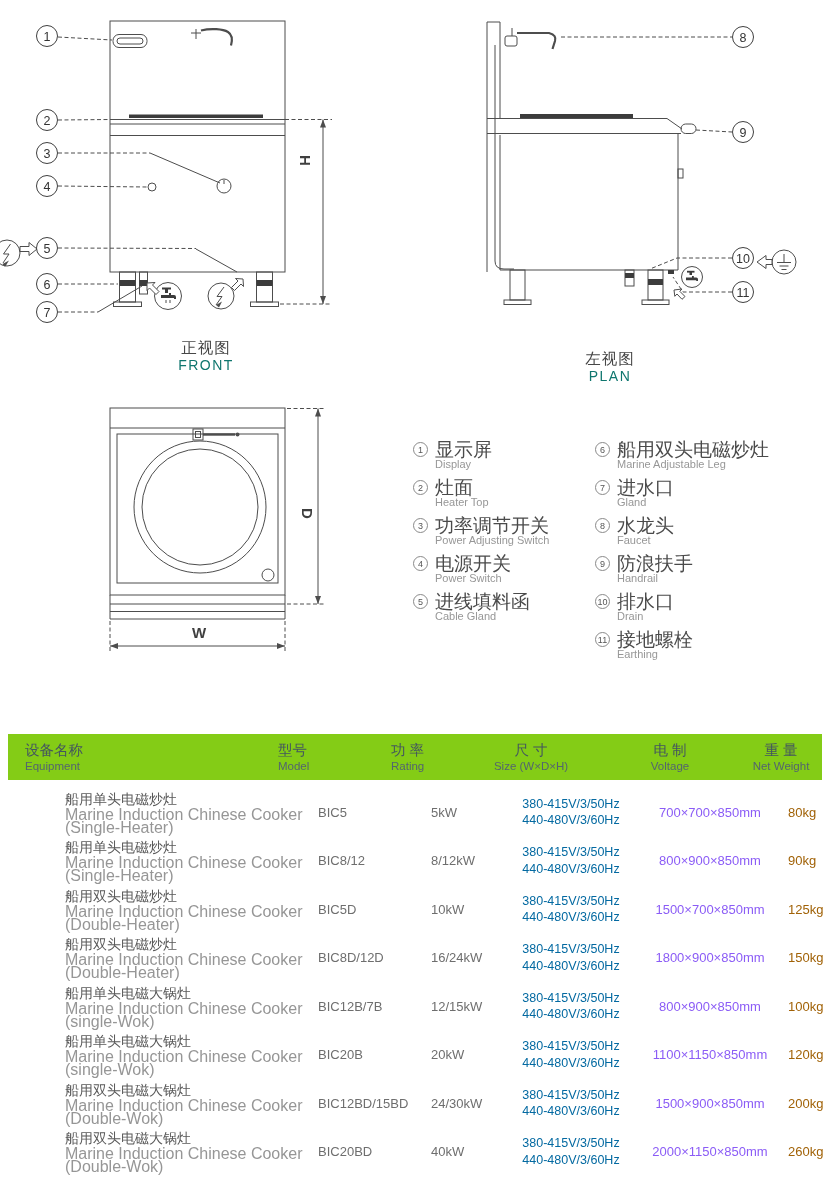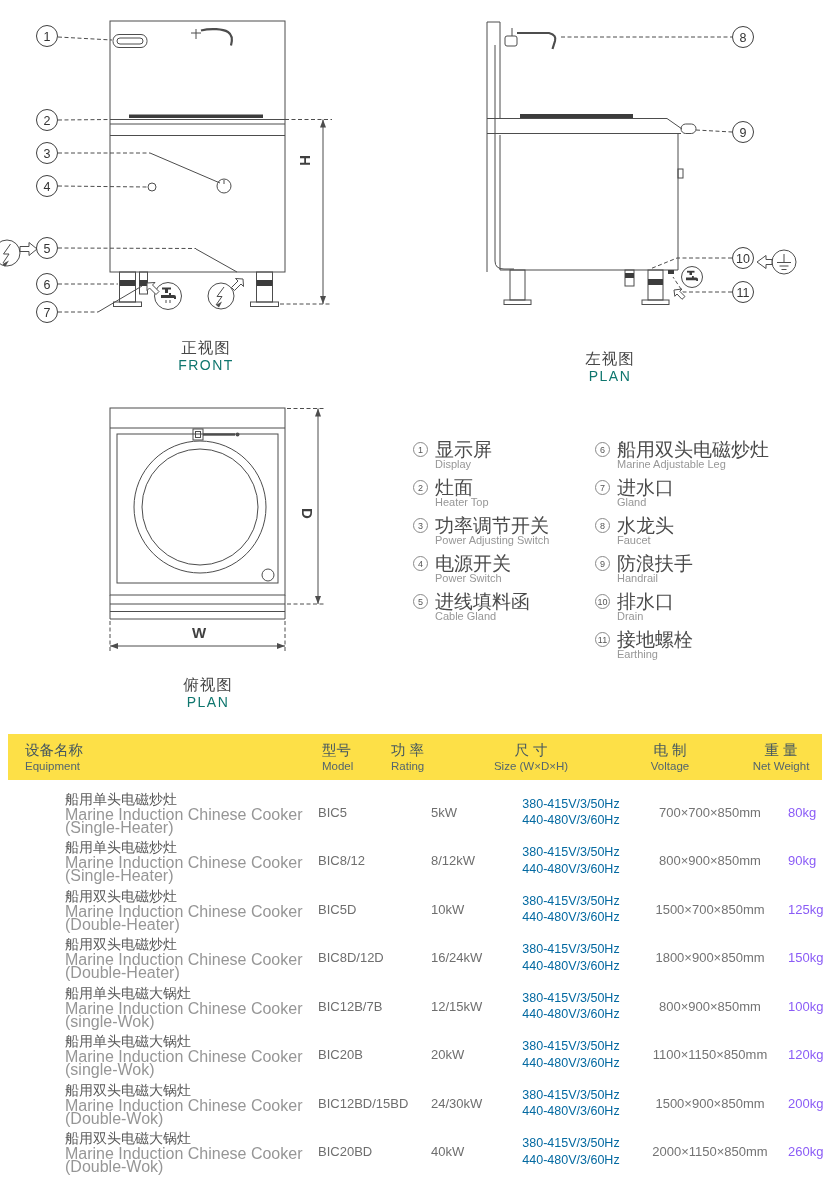--- a/index.html
+++ b/index.html
@@ -18,38 +18,38 @@
   .vtitle .cn{font-size:15.5px;color:#474747;letter-spacing:1px;line-height:19px;}
   .vtitle .en{font-size:14px;color:#0f766e;letter-spacing:1.5px;line-height:17px;}
   
   .legend-col{position:absolute;width:185px;}
   .litem{display:flex;margin-bottom:7.5px;}
   .lnum{flex:0 0 15px;width:15px;height:15px;border:1px solid #8a8a8a;border-radius:50%;
         font-size:9px;line-height:15px;text-align:center;color:#555;margin:1px 7px 0 0;box-sizing:border-box;}
   .ltext .cn{font-size:19px;color:#4a4a4a;line-height:17px;}
   .ltext .en{font-size:11px;color:#979797;line-height:13.5px;}
   
-  .thead{position:absolute;left:8px;top:734px;width:814px;height:46px;background:#fde047;
+  .thead{position:absolute;left:8px;top:734px;width:814px;height:46px;background:#84cc16;
          display:grid;grid-template-columns:245px 112px 80px 138px 140px 1fr;
          align-content:center;padding-left:17px;box-sizing:border-box;}
   .thead .cn{font-size:14.5px;color:#44565f;line-height:18px;}
   .thead .en{font-size:11.5px;color:#53656e;line-height:14px;}
   .h-left{text-align:left;}
-  .h-pad8{padding-left:8px;margin-left:44px;}
+  .h-pad8{padding-left:8px;}
   .h-pad9{padding-left:9px;}
   .h-center{text-align:center;}
   .tbody{position:absolute;left:8px;top:788px;width:814px;padding-left:17px;box-sizing:border-box;}
   .t-row{display:grid;grid-template-columns:245px 112px 80px 138px 140px 1fr;height:48.5px;align-items:center;margin-left:40px;}
   .t-row .cn{font-size:14px;color:#595959;line-height:17px;}
   .t-row .en{font-size:16px;color:#969696;line-height:13px;}
   .c-model{font-size:13px;color:#6e6e6e;padding-left:8px;}
   .c-rating{font-size:13px;color:#6e6e6e;padding-left:9px;}
   .c-volt{font-size:12.5px;color:#0369a1;text-align:center;line-height:16.5px;}
-  .c-size{font-size:13px;color:#737373;text-align:center;}
-  .c-weight{font-size:13px;color:#8b5cf6;padding-left:8px;}
+  .c-size{font-size:13px;color:#8b5cf6;text-align:center;}
+  .c-weight{font-size:13px;color:#a16207;padding-left:8px;}
 </style>
 </head>
 <body>
 
 <div class="page">
 
   <svg style="left:0;top:0" width="415" height="345" viewBox="0 0 415 345">
     <g class="stroke">
       <rect x="110" y="21" width="175" height="251"></rect>
 
@@ -238,24 +238,20 @@
   <div class="dim rot" style="left:302px;top:505px">D</div>
 
   <div class="vtitle" style="left:141px;top:338px">
     <div class="cn">正视图</div>
     <div class="en">FRONT</div>
   </div>
   <div class="vtitle" style="left:545px;top:349px">
     <div class="cn">左视图</div>
     <div class="en">PLAN</div>
   </div>
-  <div class="vtitle" style="left:143px;top:675px">
-    <div class="cn">俯视图</div>
-    <div class="en">PLAN</div>
-  </div>
 
   <div class="legend-col" style="left:413px;top:441px">
 
       <div class="litem">
         <div class="lnum">1</div>
         <div class="ltext">
           <div class="cn">显示屏</div>
           <div class="en">Display</div>
         </div>
       </div>

